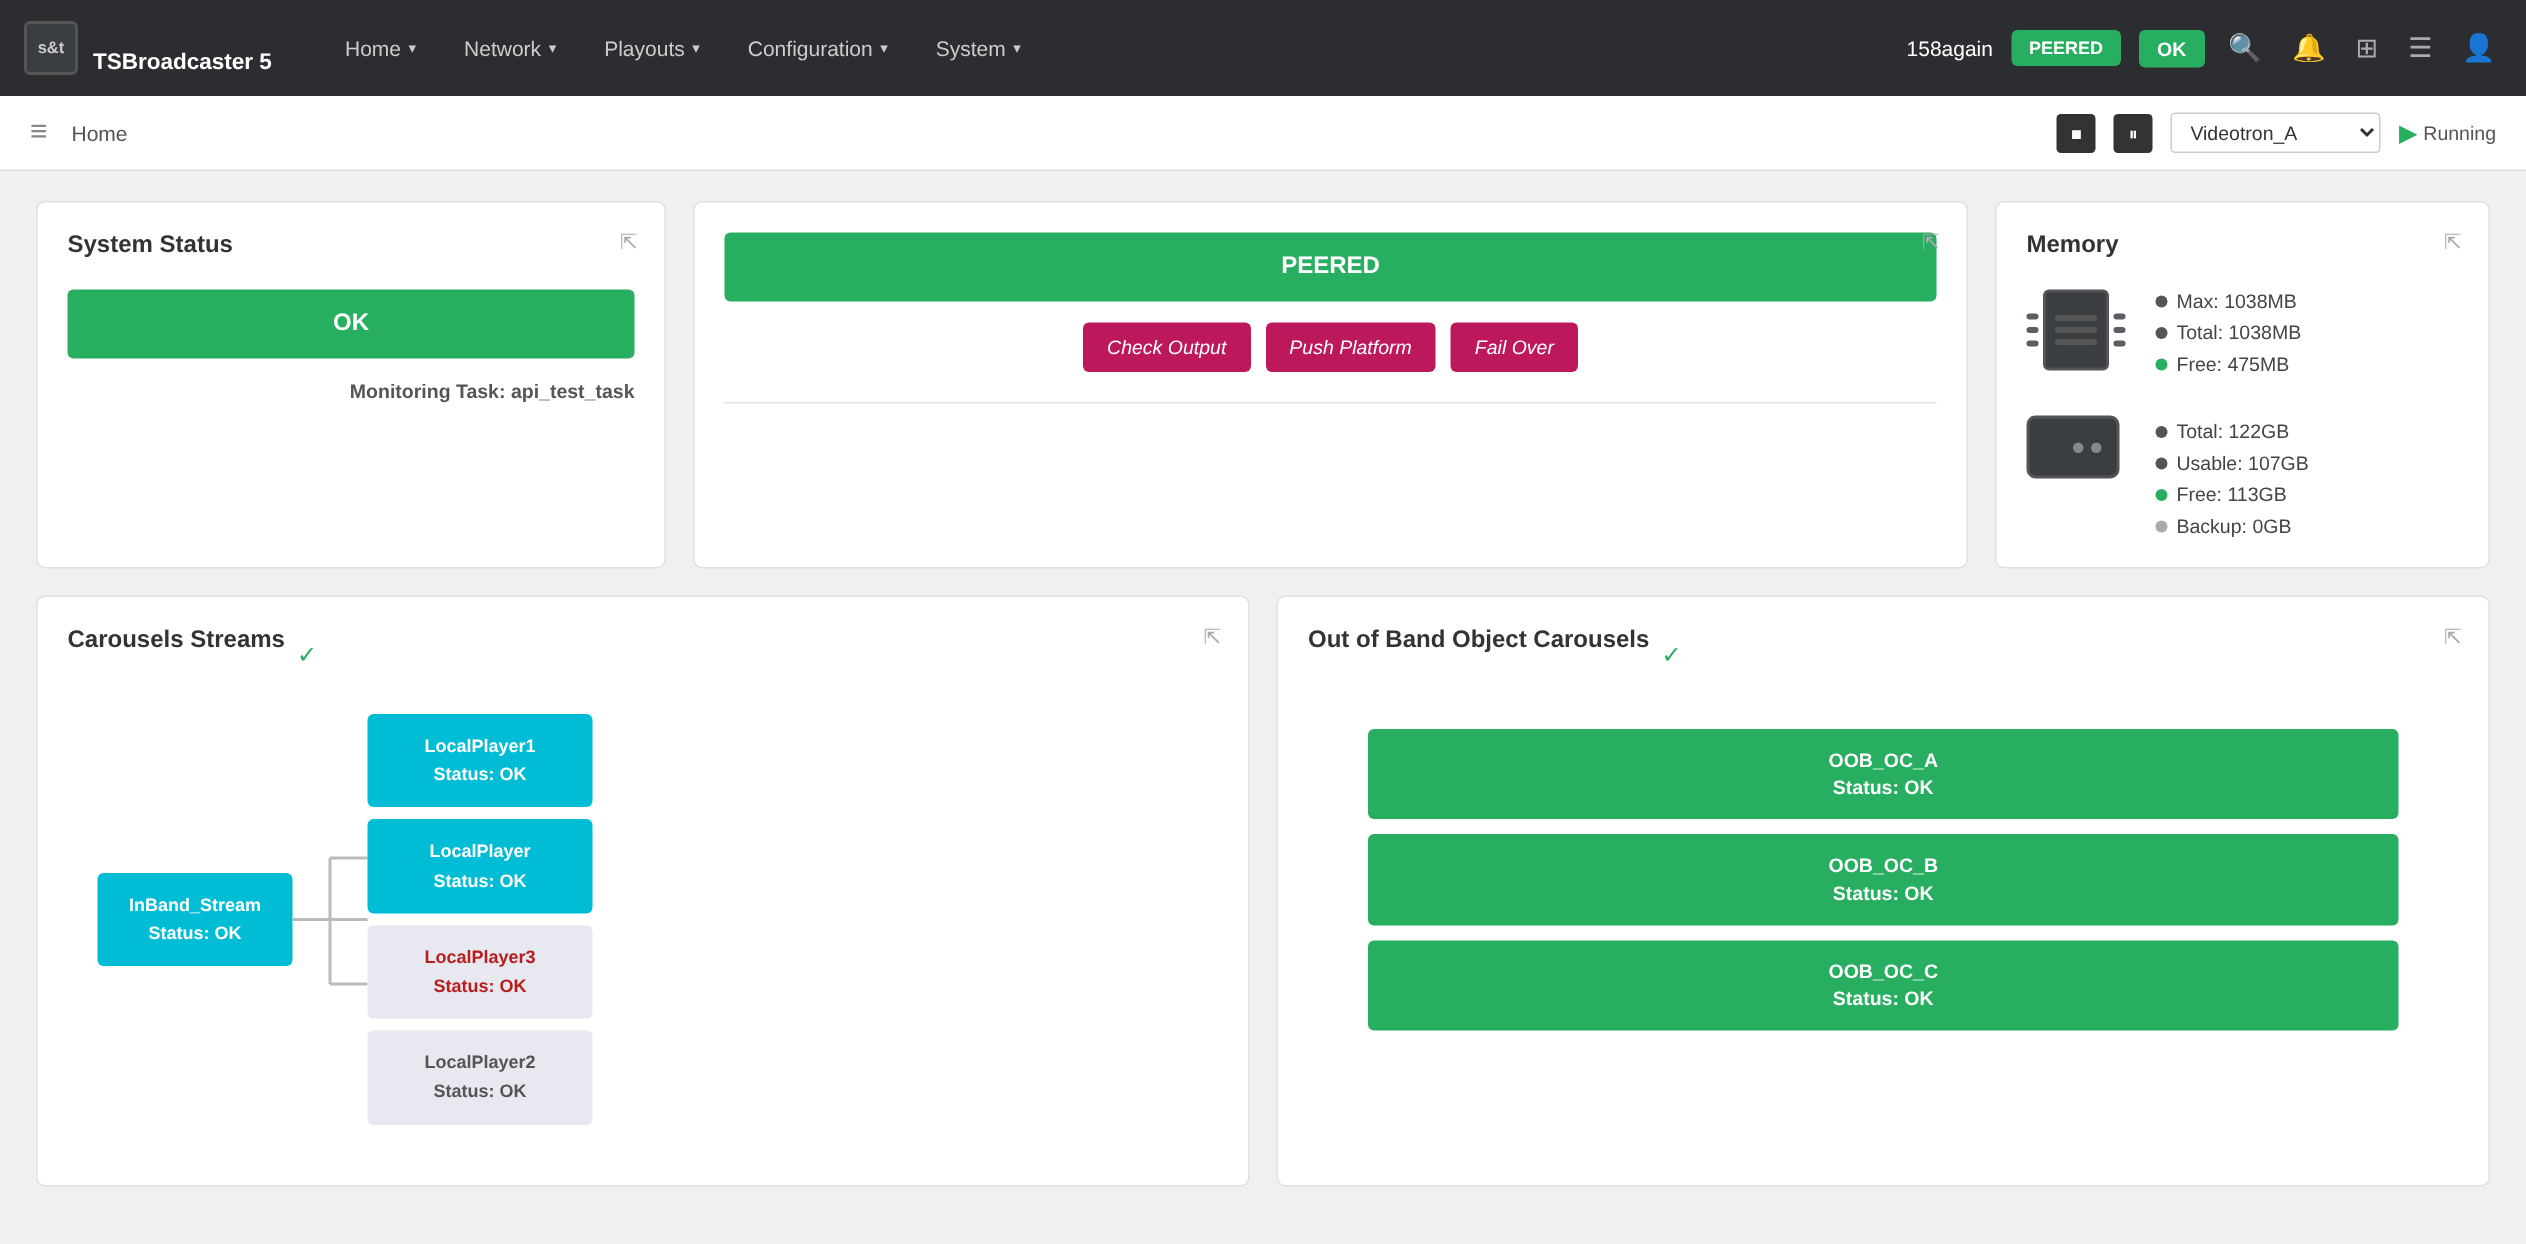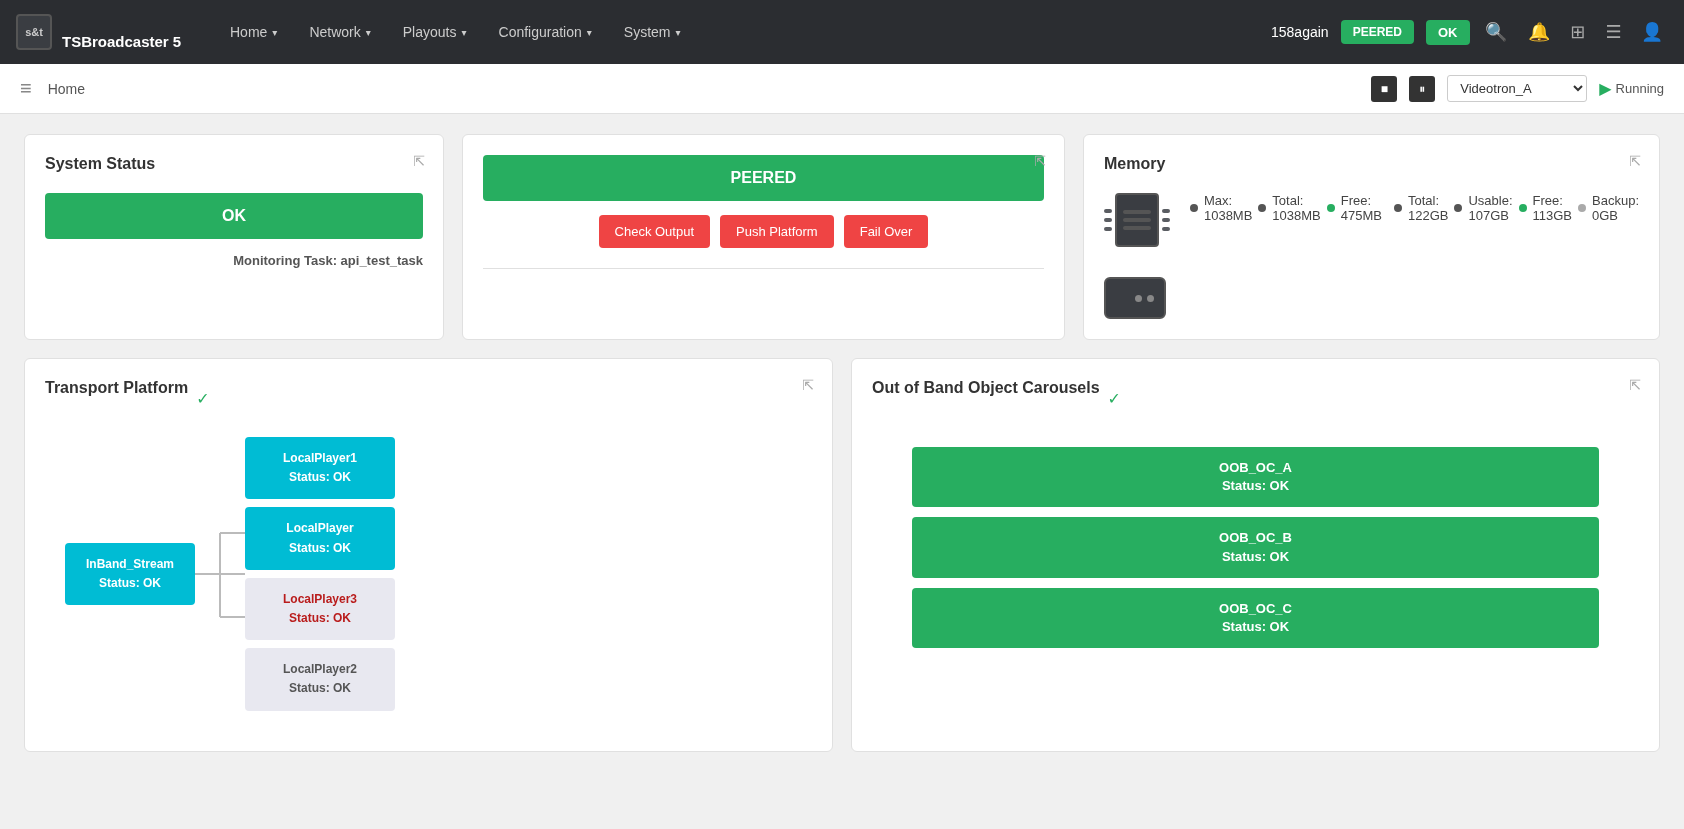--- a/index.html
+++ b/index.html
@@ -210,47 +210,48 @@
       font-size: 13px;
       color: #333;
       margin-bottom: 20px;
     }
     .peer-actions {
       display: flex;
       gap: 10px;
       justify-content: center;
     }
     .peer-action-btn {
-      background: #ef4444;
+      background: #be185d;
       color: #fff;
       border: none;
       padding: 9px 16px;
       font-size: 13px;
       border-radius: 4px;
       cursor: pointer;
+      font-style: italic;
     }
     .peer-divider {
       border-top: 1px solid #e0e0e0;
       margin-top: 20px;
     }
 
     
     .memory-content {
       display: flex;
       gap: 20px;
       align-items: flex-start;
     }
     .memory-icons {
       display: flex;
       flex-direction: column;
       gap: 30px;
     }
     .memory-stats {
       display: flex;
-      flex-direction: row;
+      flex-direction: column;
       gap: 6px;
     }
     .mem-stat {
       font-size: 13px;
       color: #444;
       display: flex;
       align-items: center;
       gap: 6px;
     }
     .mem-dot {
@@ -456,21 +457,21 @@
       </div>
     </div>
 
   </div>
 
   <div class="cards-row2">
 
     <div class="card card-transport">
       <span class="card-expand">⇱</span>
       <div class="card-title-row">
-        <span class="card-title">Transport Platform</span>
+        <span class="card-title">Carousels Streams</span>
         <span class="check-icon">✓</span>
       </div>
 
       <div style="display:flex;align-items:center;gap:0;padding:0 20px 20px 20px;">
 
         <div style="background:#00bcd4;color:#fff;font-size:12px;font-weight:600;text-align:center;padding:12px 16px;border-radius:4px;min-width:130px;line-height:1.6;">
           <div>InBand_Stream</div>
           <div>Status: OK</div>
         </div>
 

